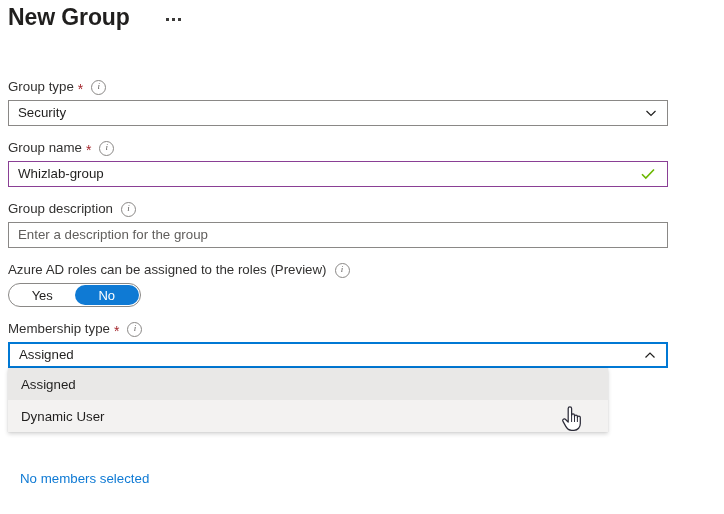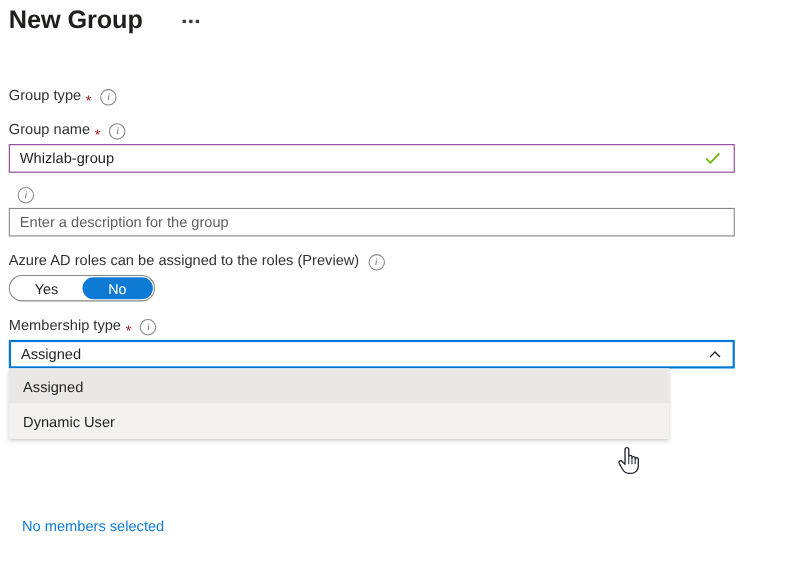--- a/index.html
+++ b/index.html
@@ -52,21 +52,21 @@
     position: absolute;
     left: 8px;
     top: 78px;
     width: 660px;
   }
   .field {
     margin-bottom: 13px;
   }
   .field-label {
     display: flex;
-    align-items: flex-end;
+    align-items: center;
     font-size: 13.3px;
     color: #323130;
     line-height: 18px;
     margin-bottom: 4px;
     white-space: nowrap;
   }
   .req-star {
     color: #a4262c;
     font-size: 14px;
     margin-left: 4px;
@@ -221,40 +221,47 @@
 <div class="form">
 
   <div class="field">
     <div class="field-label">
       <span>Group type</span>
       <span class="req-star">*</span>
       <span class="info-icon">
           <span>i</span>
         </span>
     </div>
+    <div class="control">
+      <span class="value">Security</span>
+      <svg class="chev" viewBox="0 0 12 12">
+        <path d="M1.5 4 L6 8.5 L10.5 4" stroke="#201f1e" stroke-width="1.2" fill="none"></path>
+      </svg>
+    </div>
   </div>
 
   <div class="field">
     <div class="field-label">
       <span>Group name</span>
       <span class="req-star">*</span>
       <span class="info-icon">
           <span>i</span>
         </span>
     </div>
     <div class="control visited">
       <span class="value">Whizlab-group</span>
       <svg class="check" viewBox="0 0 14 12">
         <path d="M1 6.2 L4.8 10 L13 1.5" stroke="#6bb700" stroke-width="1.6" fill="none"></path>
       </svg>
     </div>
   </div>
 
   <div class="field">
     <div class="field-label">
+      <span>Group description</span>
       <span class="info-icon">
           <span>i</span>
         </span>
     </div>
     <div class="control">
       <span class="value placeholder">Enter a description for the group</span>
     </div>
   </div>
 
   <div class="field">

